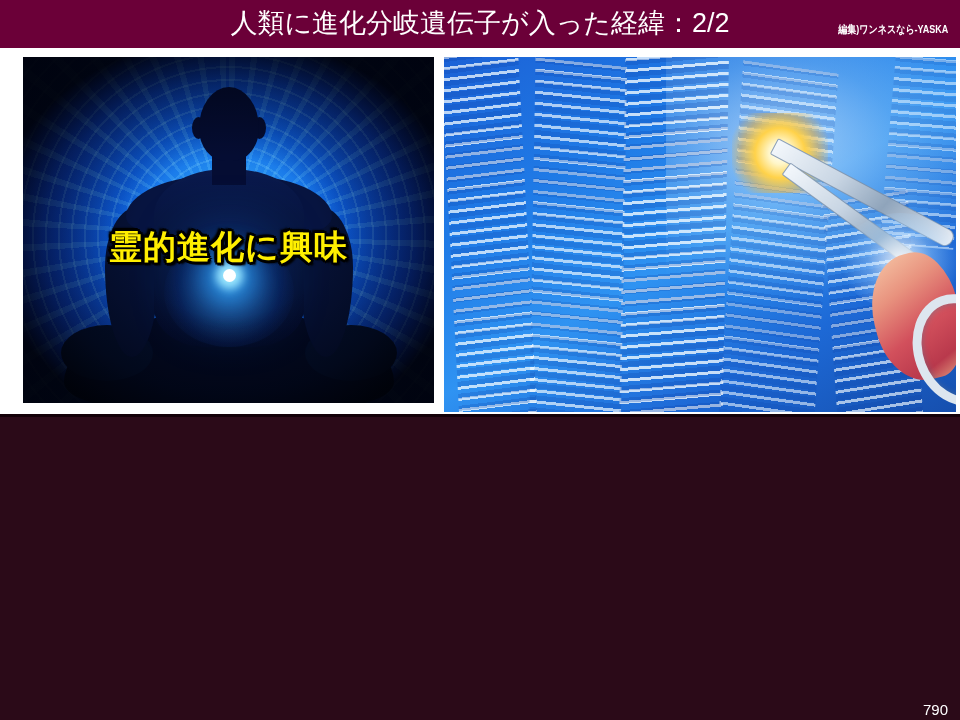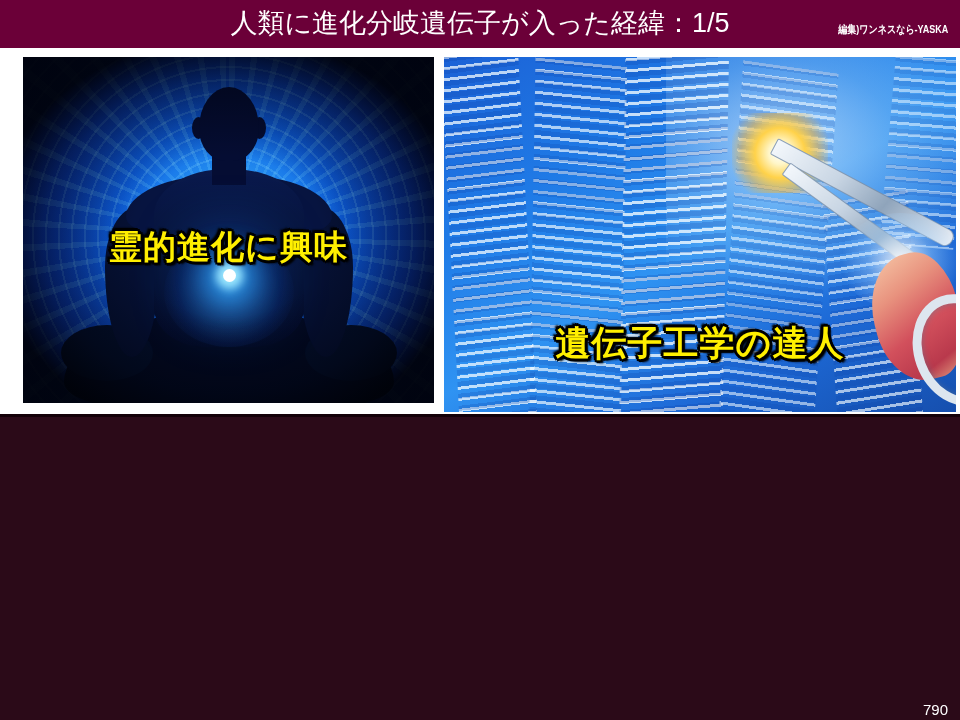--- a/index.html
+++ b/index.html
@@ -295,21 +295,21 @@
     right: 12px; bottom: 2px;
     color: #ffffff;
     font-size: 15px;
     font-weight: 400;
   }
 </style>
 </head>
 <body>
 
 <div class="header">
-  <div class="header-title">人類に進化分岐遺伝子が入った経緯：1/5</div>
+  <div class="header-title">人類に進化分岐遺伝子が入った経緯：2/2</div>
   <div class="header-credit">編集)ワンネスなら-YASKA</div>
 </div>
 
 <div class="image-row">
 
   <div class="photo-left">
     <div class="med-glow-a"></div>
     <div class="med-rays"></div>
     <div class="med-rings"></div>
     <div class="sil">
@@ -338,20 +338,19 @@
     <div class="helix h3"></div>
     <div class="helix h4"></div>
     <div class="helix h5"></div>
     <div class="helix h6"></div>
     <div class="dna-flare"></div>
     <div class="scissor-blade-a"></div>
     <div class="scissor-blade-b"></div>
     <div class="scissor-glow"></div>
     <div class="finger"></div>
     <div class="ring-hole"></div>
-    <div class="photo-caption caption-right">遺伝子工学の達人</div>
   </div>
 </div>
 
 <div class="panel-rule"></div>
 <div class="text-panel">
   <div class="page-number">790</div>
 </div>
 
 </body></html>

